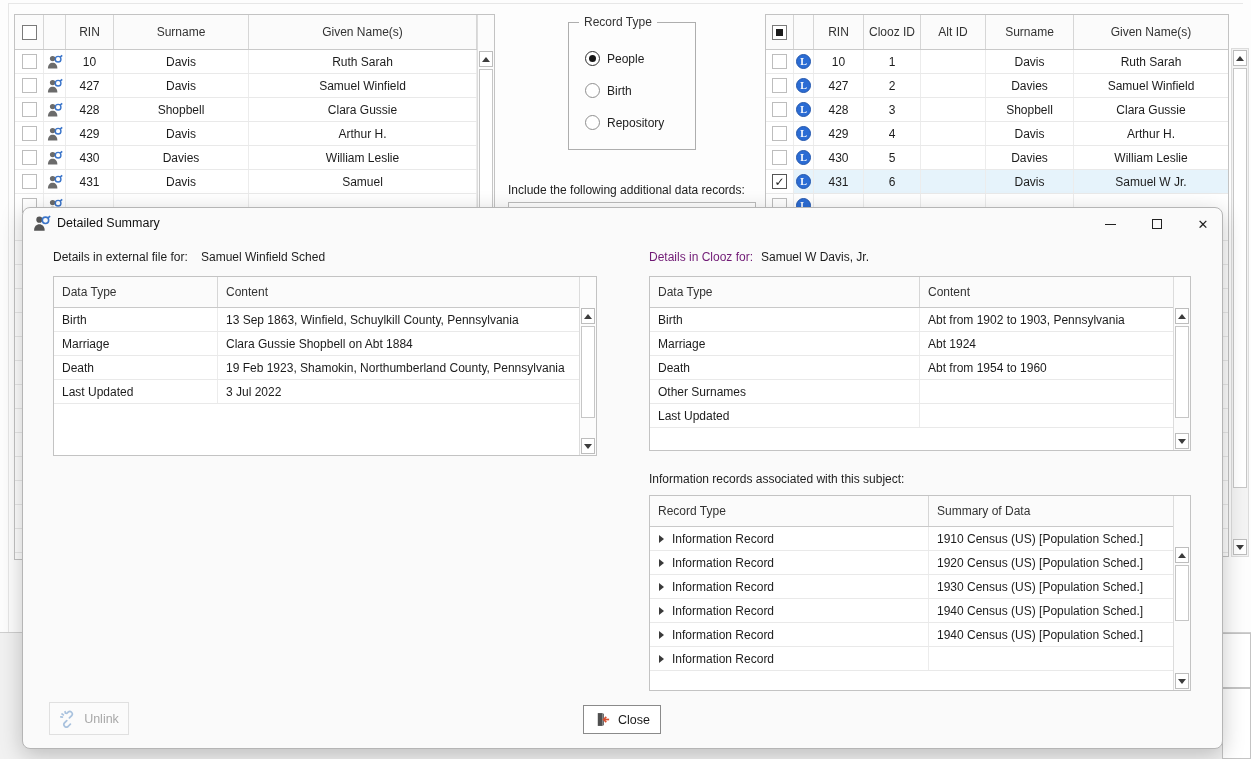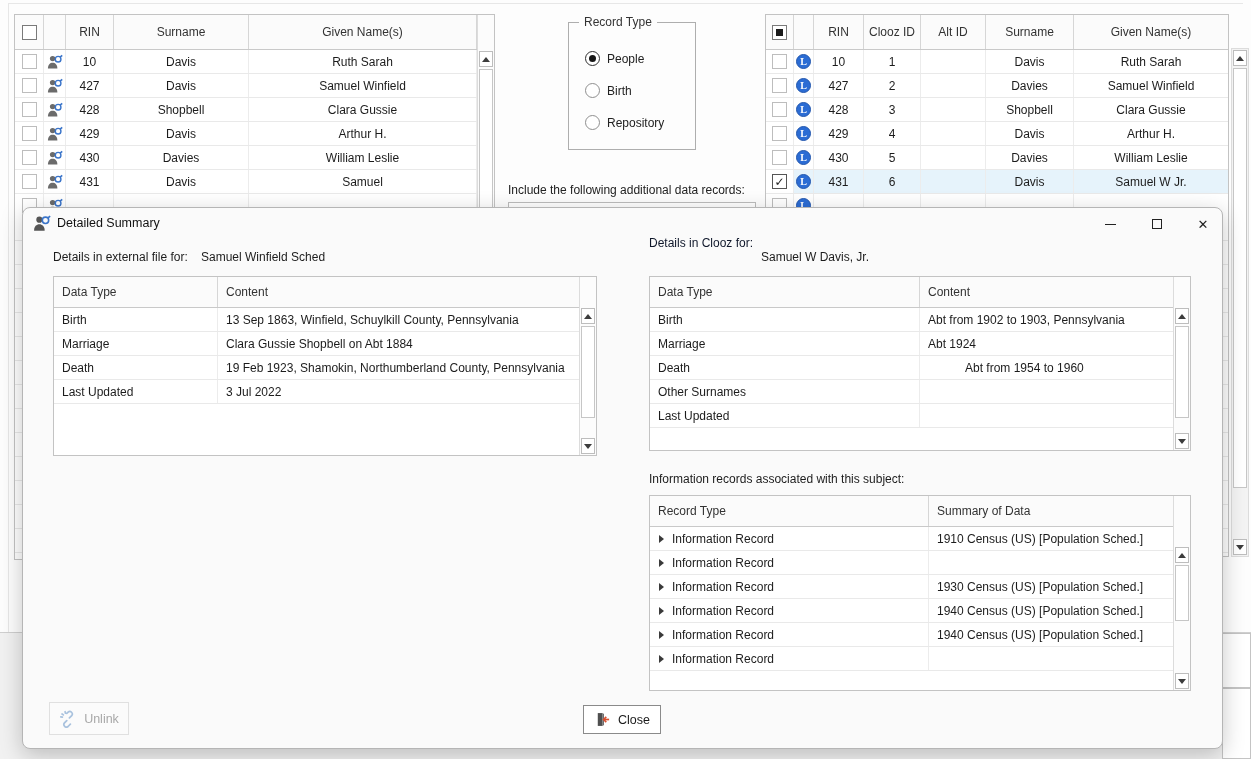--- a/index.html
+++ b/index.html
@@ -382,21 +382,21 @@
         <span class="g-min"></span>
       </div>
     <div class="winbtn" style="left:1119px;">
         <span class="g-max"></span>
       </div>
     <div class="winbtn g-close" style="left:1165px;"></div>
   </div>
 
   <span class="lbl" style="left:30px;top:42px;color:#1c1c1c;">Details in external file for:</span>
   <span class="lbl" style="left:178px;top:42px;color:#1c1c1c;">Samuel Winfield Sched</span>
-  <span class="lbl" style="left:626px;top:28px;color:#0f172a;text-align:right;">Details in Clooz for:</span>
+  <span class="lbl" style="left:626px;top:42px;color:#701a75;text-align:right;">Details in Clooz for:</span>
   <span class="lbl" style="left:738px;top:42px;color:#1c1c1c;">Samuel W Davis, Jr.</span>
 
   <div class="abs dtbl" style="left:30px;top:68px;width:544px;height:180px;">
     <div class="hdr">
       <div class="hcell" style="width:164px;">Data Type</div>
       <div class="hcell last" style="flex:1;">Content</div>
     </div>
     <div class="row">
       <div class="cell l" style="width:164px;">Birth</div>
       <div class="cell l last" style="flex:1;margin-right:17px;">13 Sep 1863, Winfield, Schuylkill County, Pennsylvania</div>
@@ -432,21 +432,21 @@
     <div class="row">
       <div class="cell l" style="width:270px;">Birth</div>
       <div class="cell l last" style="flex:1;margin-right:17px;">Abt from 1902 to 1903, Pennsylvania</div>
     </div>
     <div class="row">
       <div class="cell l" style="width:270px;">Marriage</div>
       <div class="cell l last" style="flex:1;margin-right:17px;">Abt 1924</div>
     </div>
     <div class="row">
       <div class="cell l" style="width:270px;">Death</div>
-      <div class="cell l last" style="flex:1;margin-right:17px;margin-left:37px;">Abt from 1954 to 1960</div>
+      <div class="cell l last" style="flex:1;margin-right:17px;">Abt from 1954 to 1960</div>
     </div>
     <div class="row">
       <div class="cell l" style="width:270px;">Other Surnames</div>
       <div class="cell l last" style="flex:1;margin-right:17px;"></div>
     </div>
     <div class="row">
       <div class="cell l" style="width:270px;">Last Updated</div>
     </div>
     <div class="vscroll" style="top:0;bottom:0;right:0;width:17px;">
       <div class="sarr" style="top:31px;">
@@ -471,20 +471,21 @@
           <span class="exp"></span>
           <span>Information Record</span>
         </div>
       <div class="cell l last" style="flex:1;margin-right:17px;">1910 Census (US) [Population Sched.]</div>
     </div>
     <div class="row">
       <div class="cell l" style="width:279px;padding-left:0;">
           <span class="exp"></span>
           <span>Information Record</span>
         </div>
+      <div class="cell l last" style="flex:1;margin-right:17px;">1920 Census (US) [Population Sched.]</div>
     </div>
     <div class="row">
       <div class="cell l" style="width:279px;padding-left:0;">
           <span class="exp"></span>
           <span>Information Record</span>
         </div>
       <div class="cell l last" style="flex:1;margin-right:17px;">1930 Census (US) [Population Sched.]</div>
     </div>
     <div class="row">
       <div class="cell l" style="width:279px;padding-left:0;">

